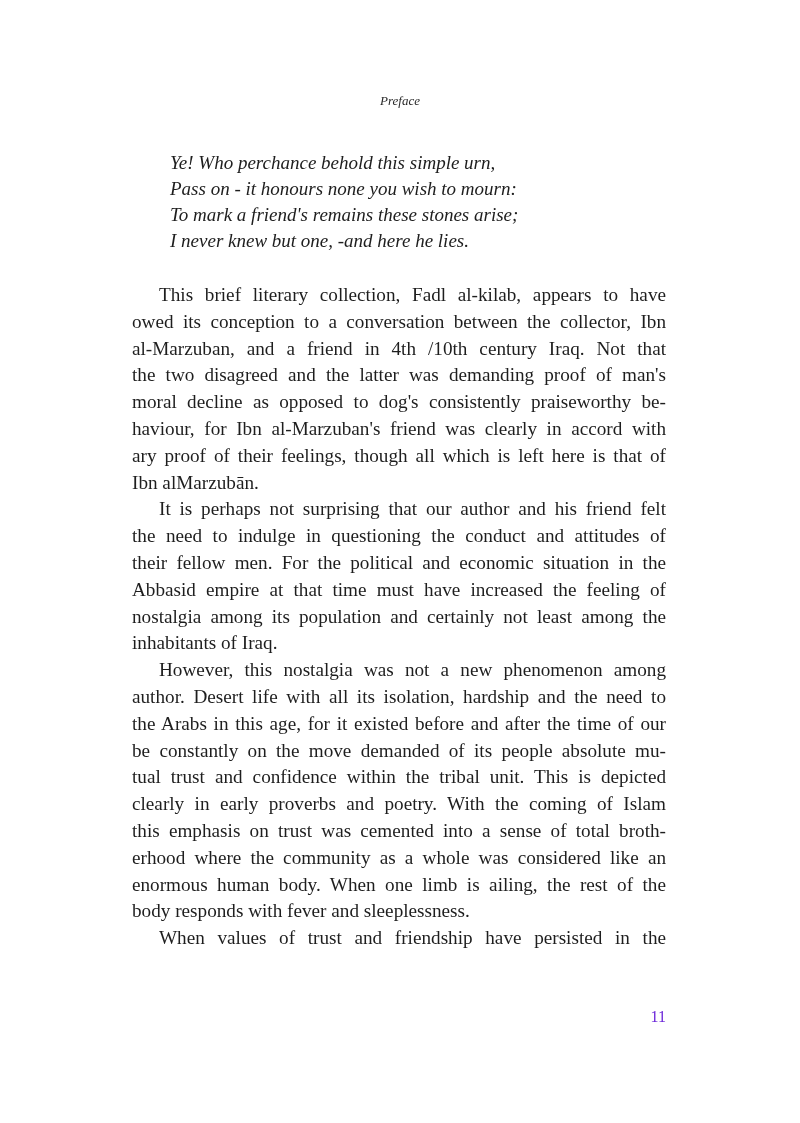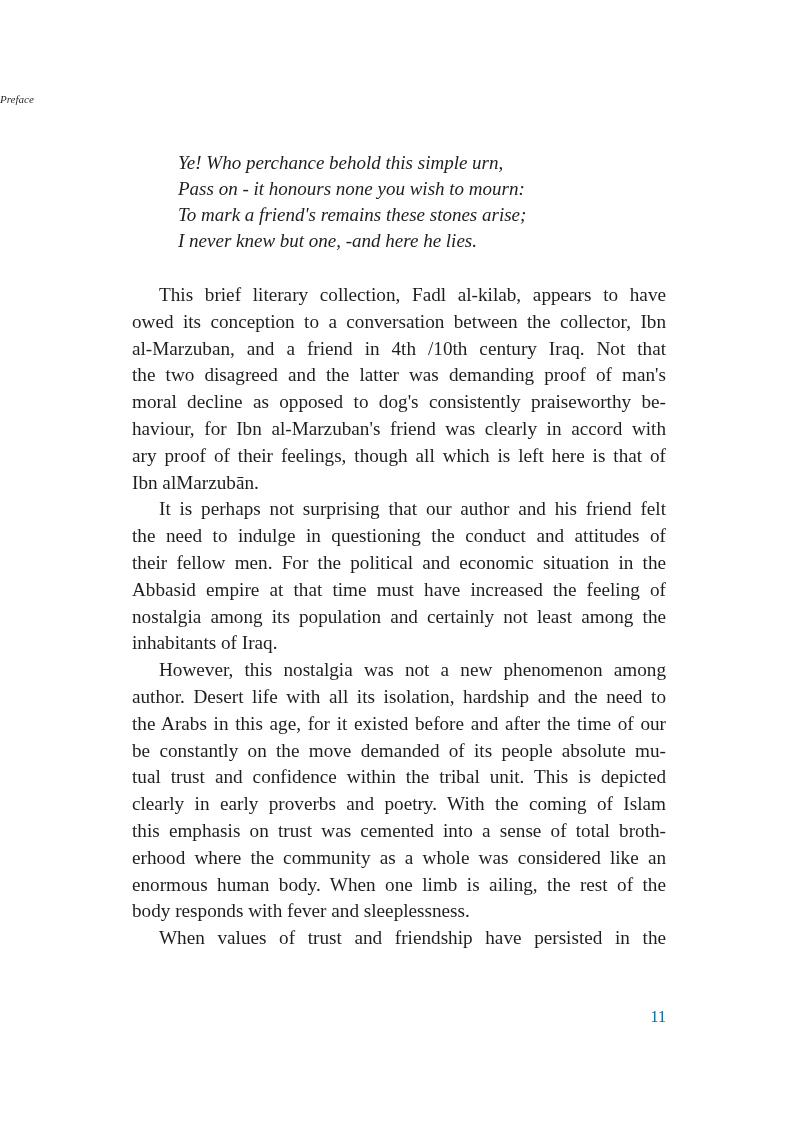--- a/index.html
+++ b/index.html
@@ -1,25 +1,25 @@
 <!DOCTYPE html>
 <html><head>
 <meta charset="utf-8">
 <style>
   html, body { margin: 0; padding: 0; background: #ffffff; }
   body { width: 800px; height: 1123px; position: relative; overflow: hidden; }
   .page { position: absolute; left: 0; top: 0; width: 800px; height: 1123px; background: #fff; color: #1e1e1e; font-family: "Liberation Serif", "DejaVu Serif", serif; }
-  .running-head { position: absolute; top: 93px; left: 0; width: 800px; text-align: left; font-style: italic; font-size: 11px; color: #2a2a2a; }
-  .epigraph { position: absolute; top: 150px; left: 178px; width: 460px; font-style: italic; font-size: 19px; line-height: 26px; color: #1e1e1e; }
+  .running-head { position: absolute; top: 93px; left: 0; width: 800px; text-align: center; font-style: italic; font-size: 13px; color: #2a2a2a; }
+  .epigraph { position: absolute; top: 150px; left: 170px; width: 460px; font-style: italic; font-size: 19px; line-height: 26px; color: #1e1e1e; }
   .epigraph .line { display: block; white-space: nowrap; }
   .body-text { position: absolute; top: 282px; left: 132px; width: 534px; font-size: 19.2px; line-height: 26.8px; color: #1e1e1e; }
   .body-text .ln { display: block; white-space: nowrap; text-align: justify; text-align-last: justify; }
   .body-text .ln.last { text-align-last: left; }
   .body-text .ln.indent { padding-left: 27px; }
-  .folio { position: absolute; top: 1008px; left: 622px; width: 44px; text-align: right; font-size: 16px; color: #0369a1; }
+  .folio { position: absolute; top: 1008px; left: 622px; width: 44px; text-align: right; font-size: 16px; color: #6d28d9; }
 </style>
 </head>
 <body>
 
 <div class="page">
   <div class="running-head">Preface</div>
 
   <div class="epigraph">
     <span class="line">Ye! Who perchance behold this simple urn,</span>
     <span class="line">Pass on - it honours none you wish to mourn:</span>

